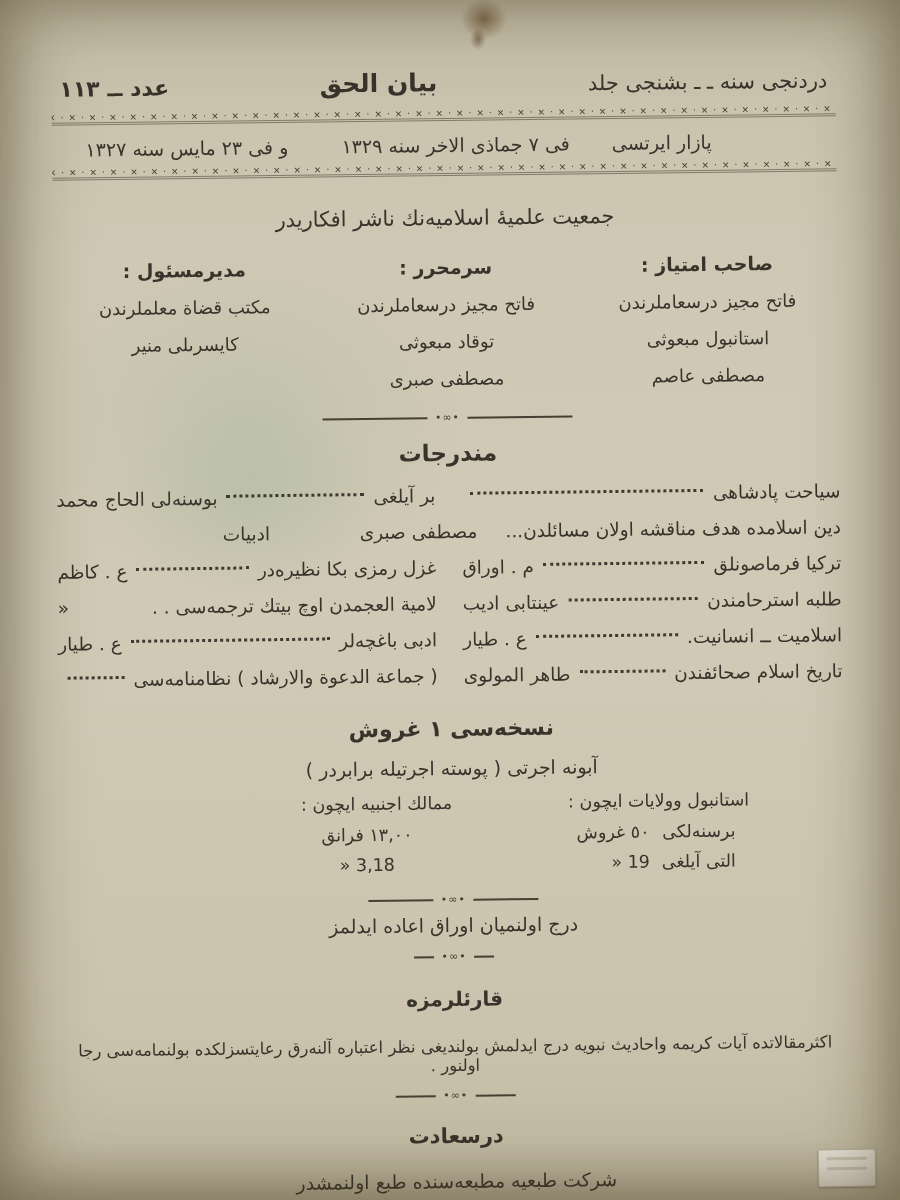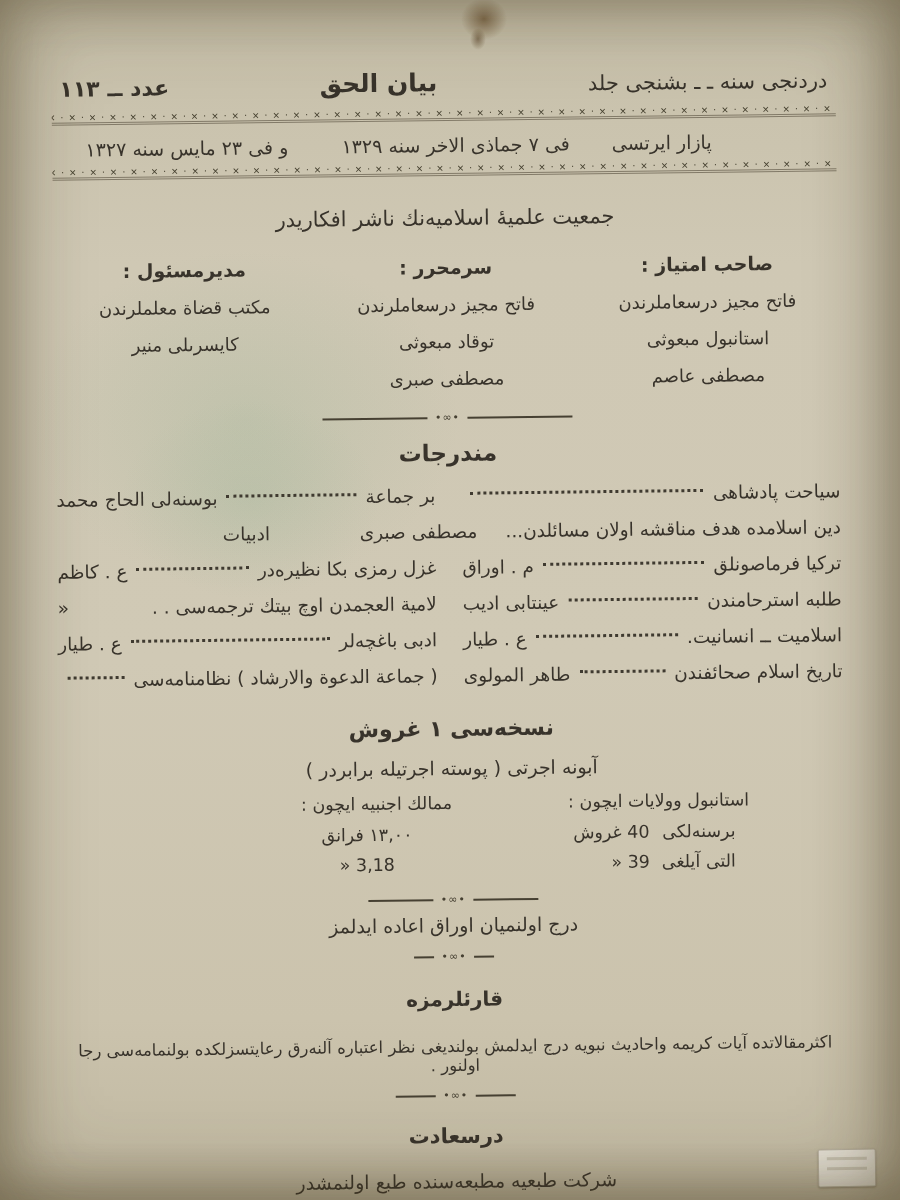--- a/index.html
+++ b/index.html
@@ -161,21 +161,21 @@
             <span>ع . طيار</span>
           </div>
         <div class="toc-row">
             <span>تاريخ اسلام صحائفندن</span>
             <span class="lead"></span>
             <span>طاهر المولوى</span>
           </div>
       </div>
       <div class="toc-col">
         <div class="toc-row">
-            <span>بر جماعة</span>
+            <span>بر آيلغى</span>
             <span class="lead"></span>
             <span>بوسنه‌لى الحاج محمد</span>
           </div>
         <div class="toc-sub">ادبيات</div>
         <div class="toc-row">
             <span>غزل رمزى بكا نظيره‌در</span>
             <span class="lead"></span>
             <span>ع . كاظم</span>
           </div>
         <div class="toc-row">
@@ -197,25 +197,25 @@
     </div>
 
     <div class="price">نسخه‌سى ١ غروش</div>
     <div class="subnote">آبونه اجرتى ( پوسته اجرتيله برابردر )</div>
 
     <div class="subs">
       <div class="scol">
         <div class="sh">استانبول وولايات ايچون :</div>
         <div class="sub-row">
             <span class="sl">برسنه‌لكى</span>
-            <span>40 غروش</span>
+            <span>٥٠ غروش</span>
           </div>
         <div class="sub-row">
             <span class="sl">التى آيلغى</span>
-            <span>39 «</span>
+            <span>19 «</span>
           </div>
       </div>
       <div class="scol foreign">
         <div class="sh">ممالك اجنبيه ايچون :</div>
         <div class="sub-row">
             <span>١٣,٠٠ فرانق</span>
           </div>
         <div class="sub-row r2">
             <span>3,18 «</span>
           </div>

